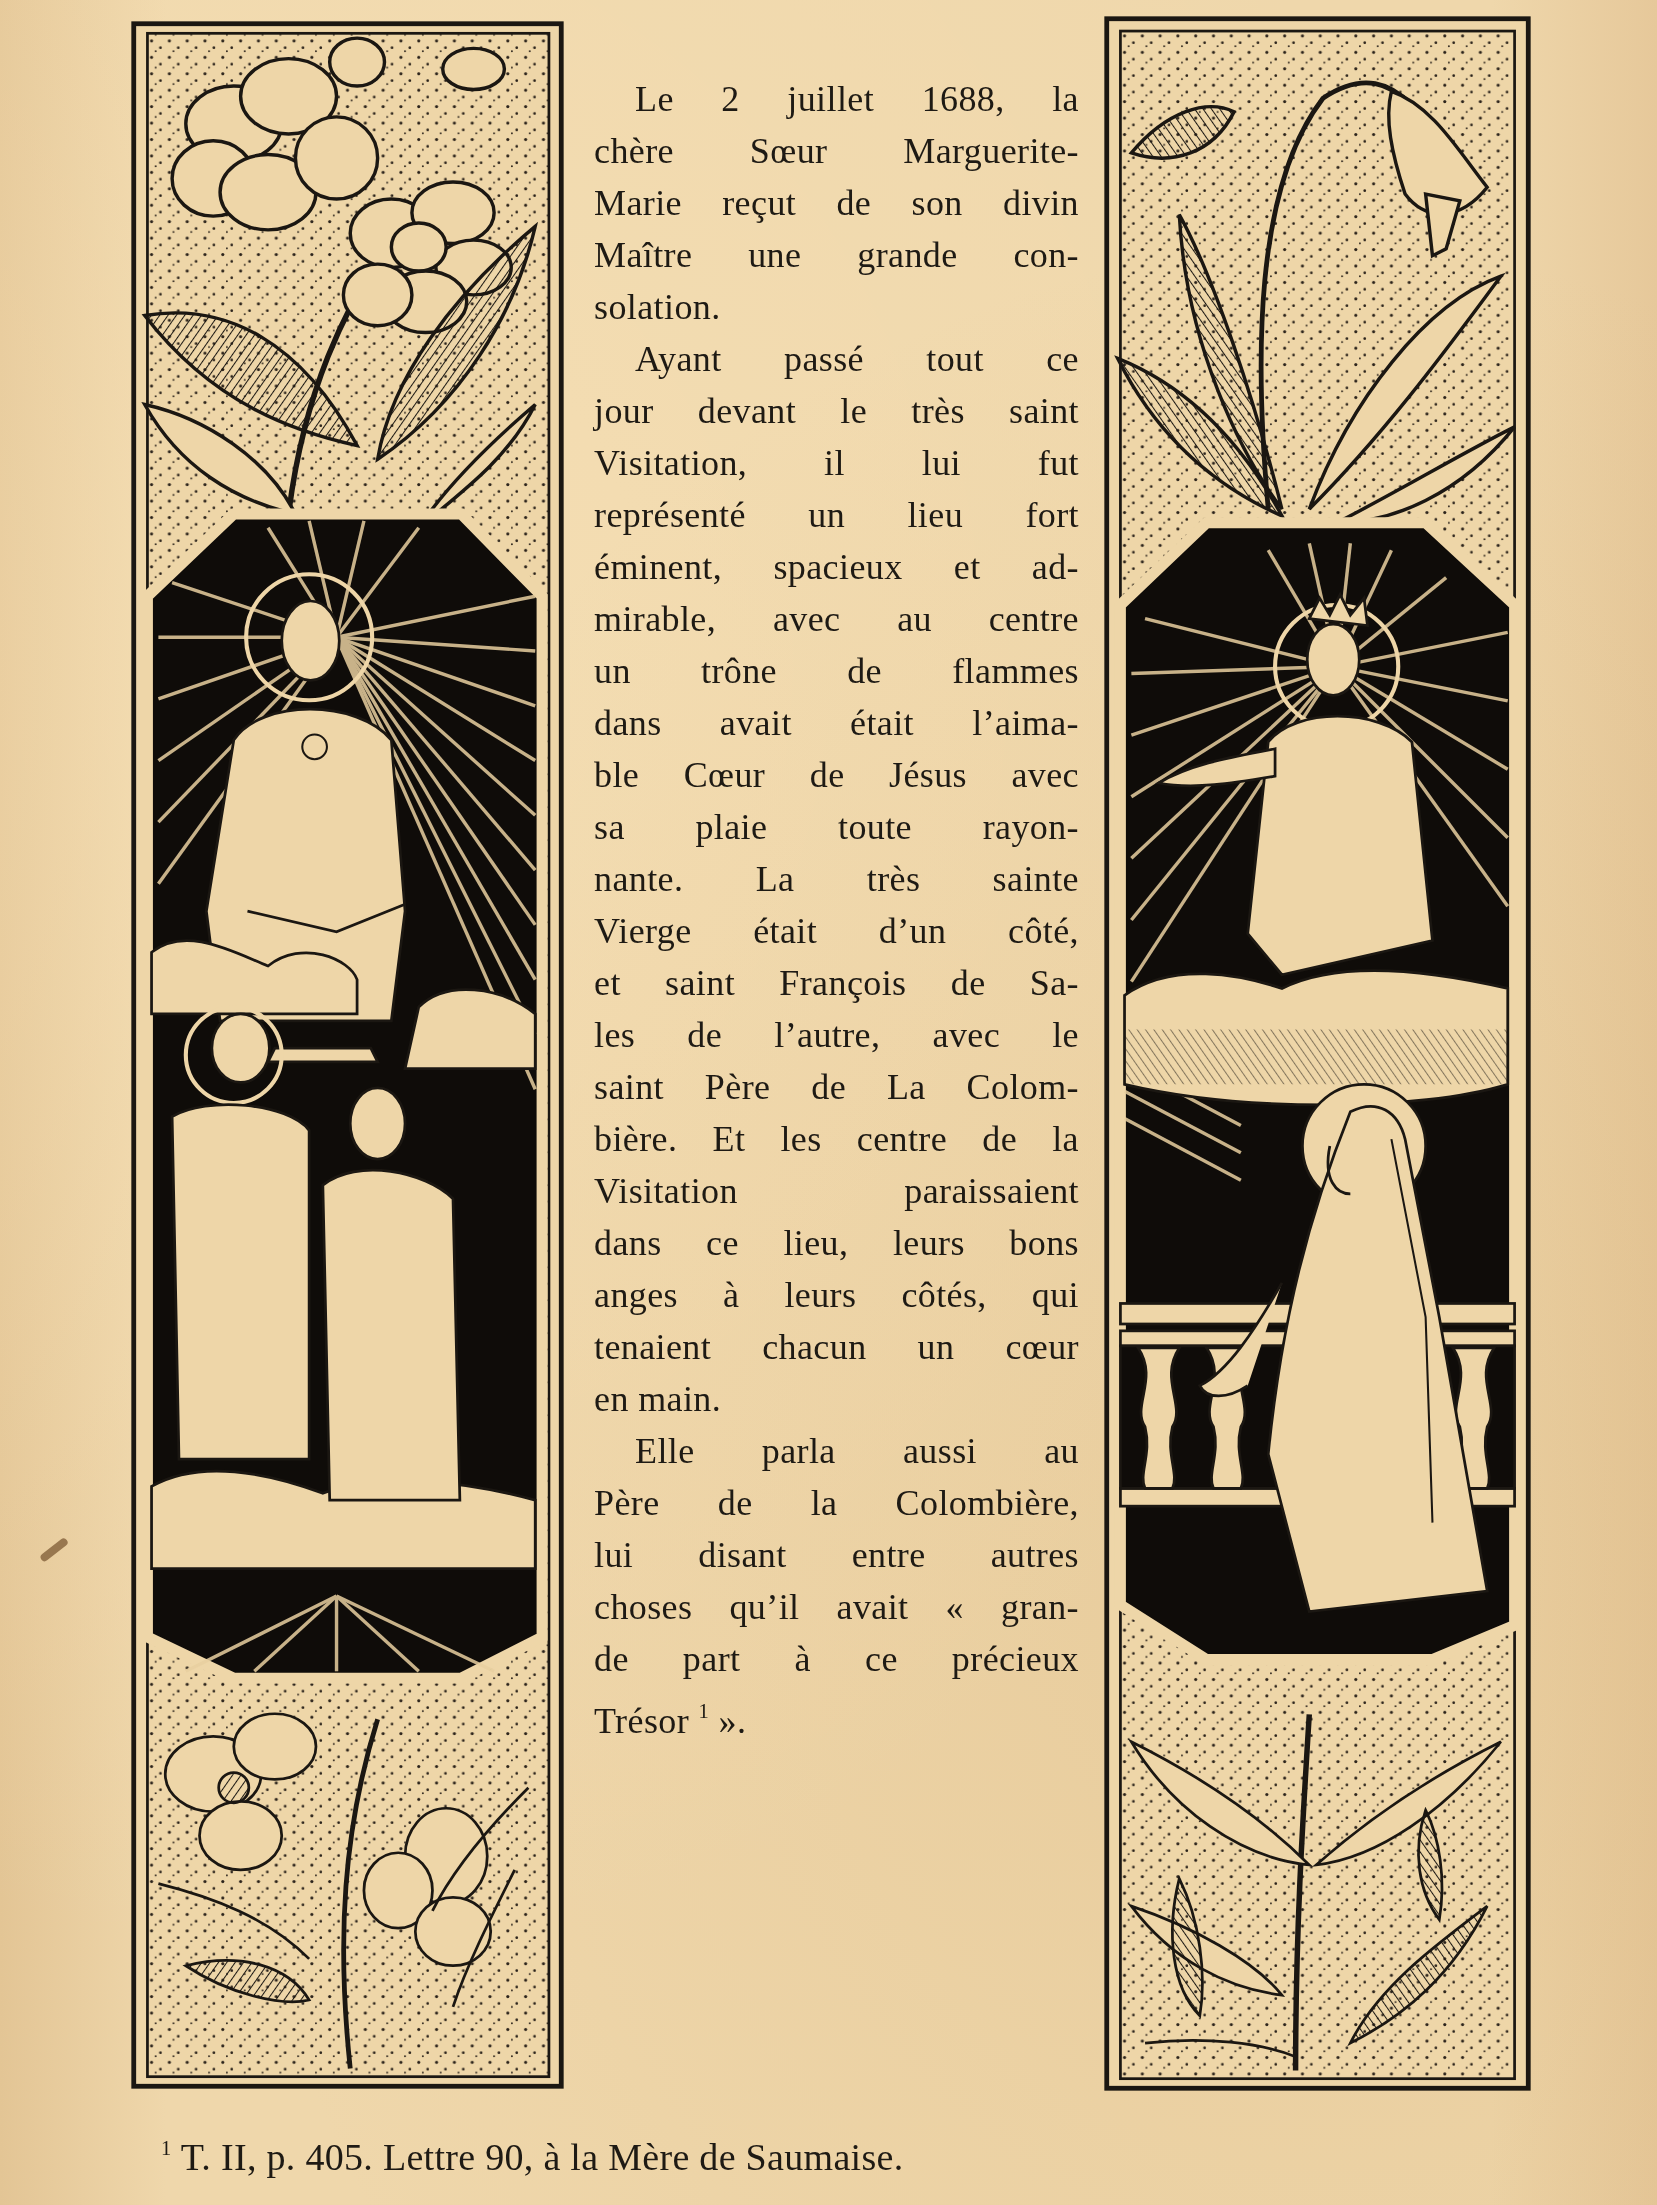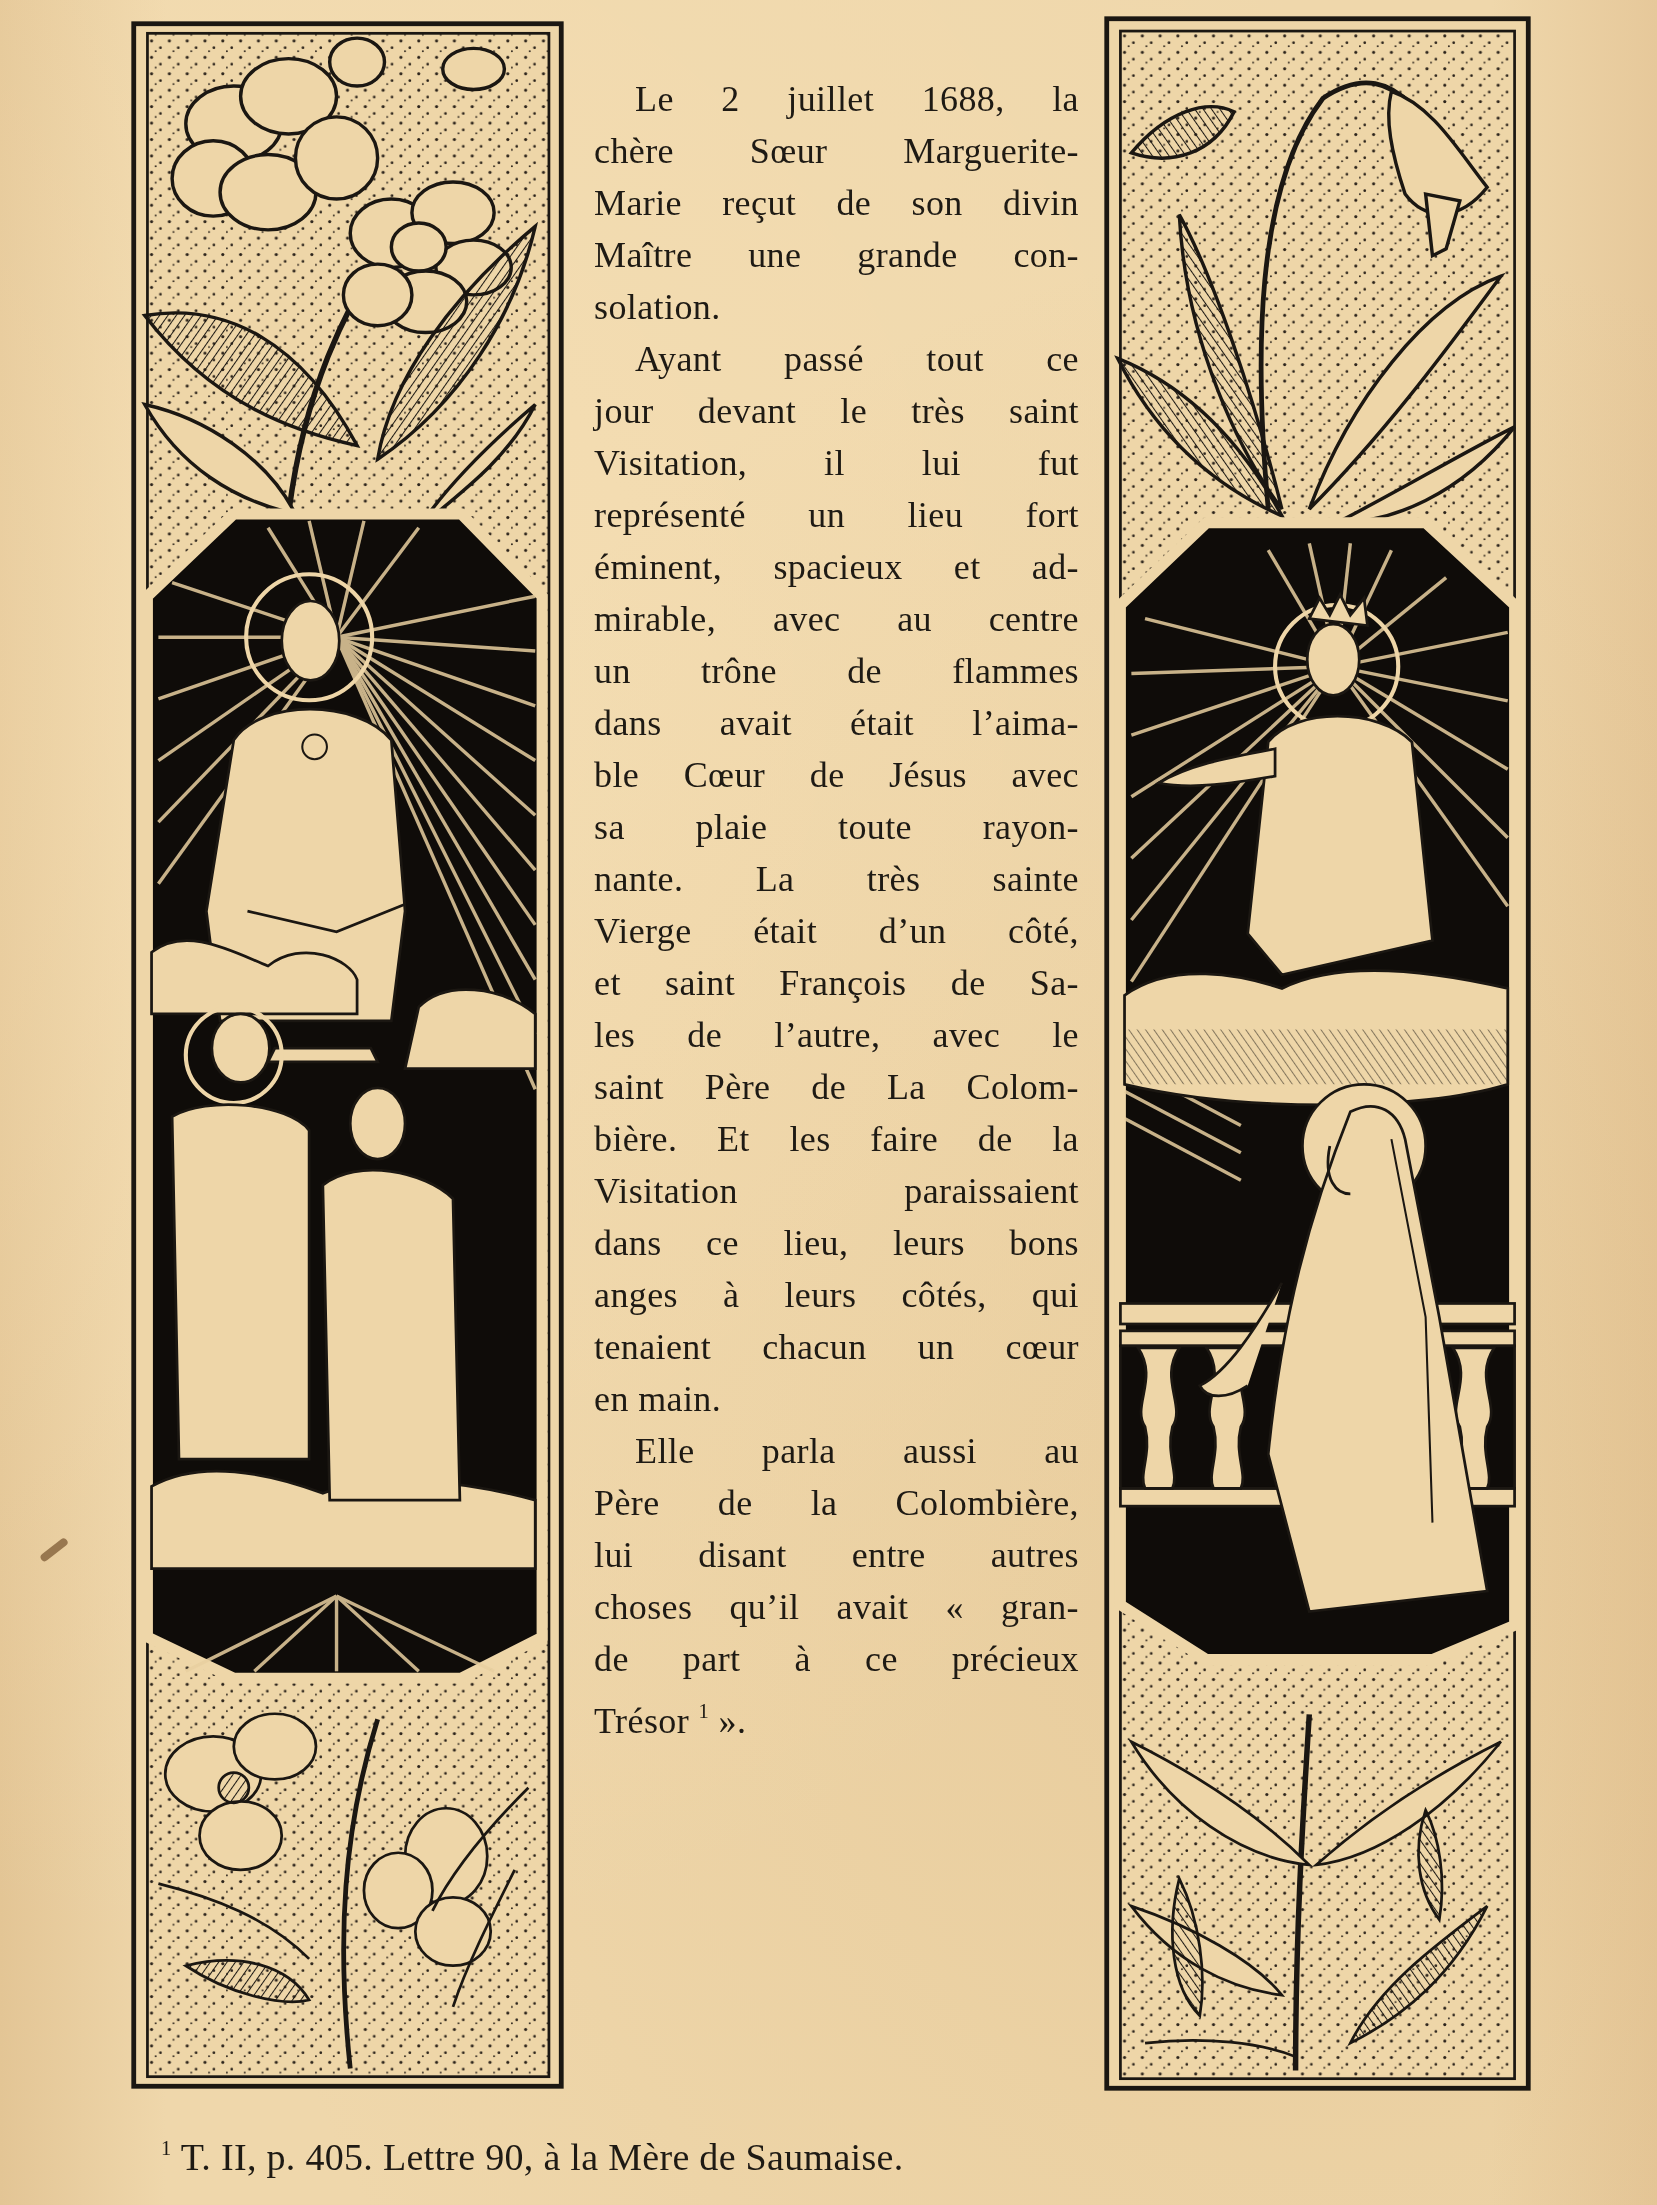--- a/index.html
+++ b/index.html
@@ -260,21 +260,21 @@
     <div class="line">mirable, avec au centre</div>
     <div class="line">un trône de flammes</div>
     <div class="line">dans avait était l’aima-</div>
     <div class="line">ble Cœur de Jésus avec</div>
     <div class="line">sa plaie toute rayon-</div>
     <div class="line">nante. La très sainte</div>
     <div class="line">Vierge était d’un côté,</div>
     <div class="line">et saint François de Sa-</div>
     <div class="line">les de l’autre, avec le</div>
     <div class="line">saint Père de La Colom-</div>
-    <div class="line">bière. Et les faire de la</div>
+    <div class="line">bière. Et les centre de la</div>
     <div class="line">Visitation paraissaient</div>
     <div class="line">dans ce lieu, leurs bons</div>
     <div class="line">anges à leurs côtés, qui</div>
     <div class="line">tenaient chacun un cœur</div>
     <div class="line last">en main.</div>
   </div>
   <div>
     <div class="line indent">Elle parla aussi au</div>
     <div class="line">Père de la Colombière,</div>
     <div class="line">lui disant entre autres</div>

